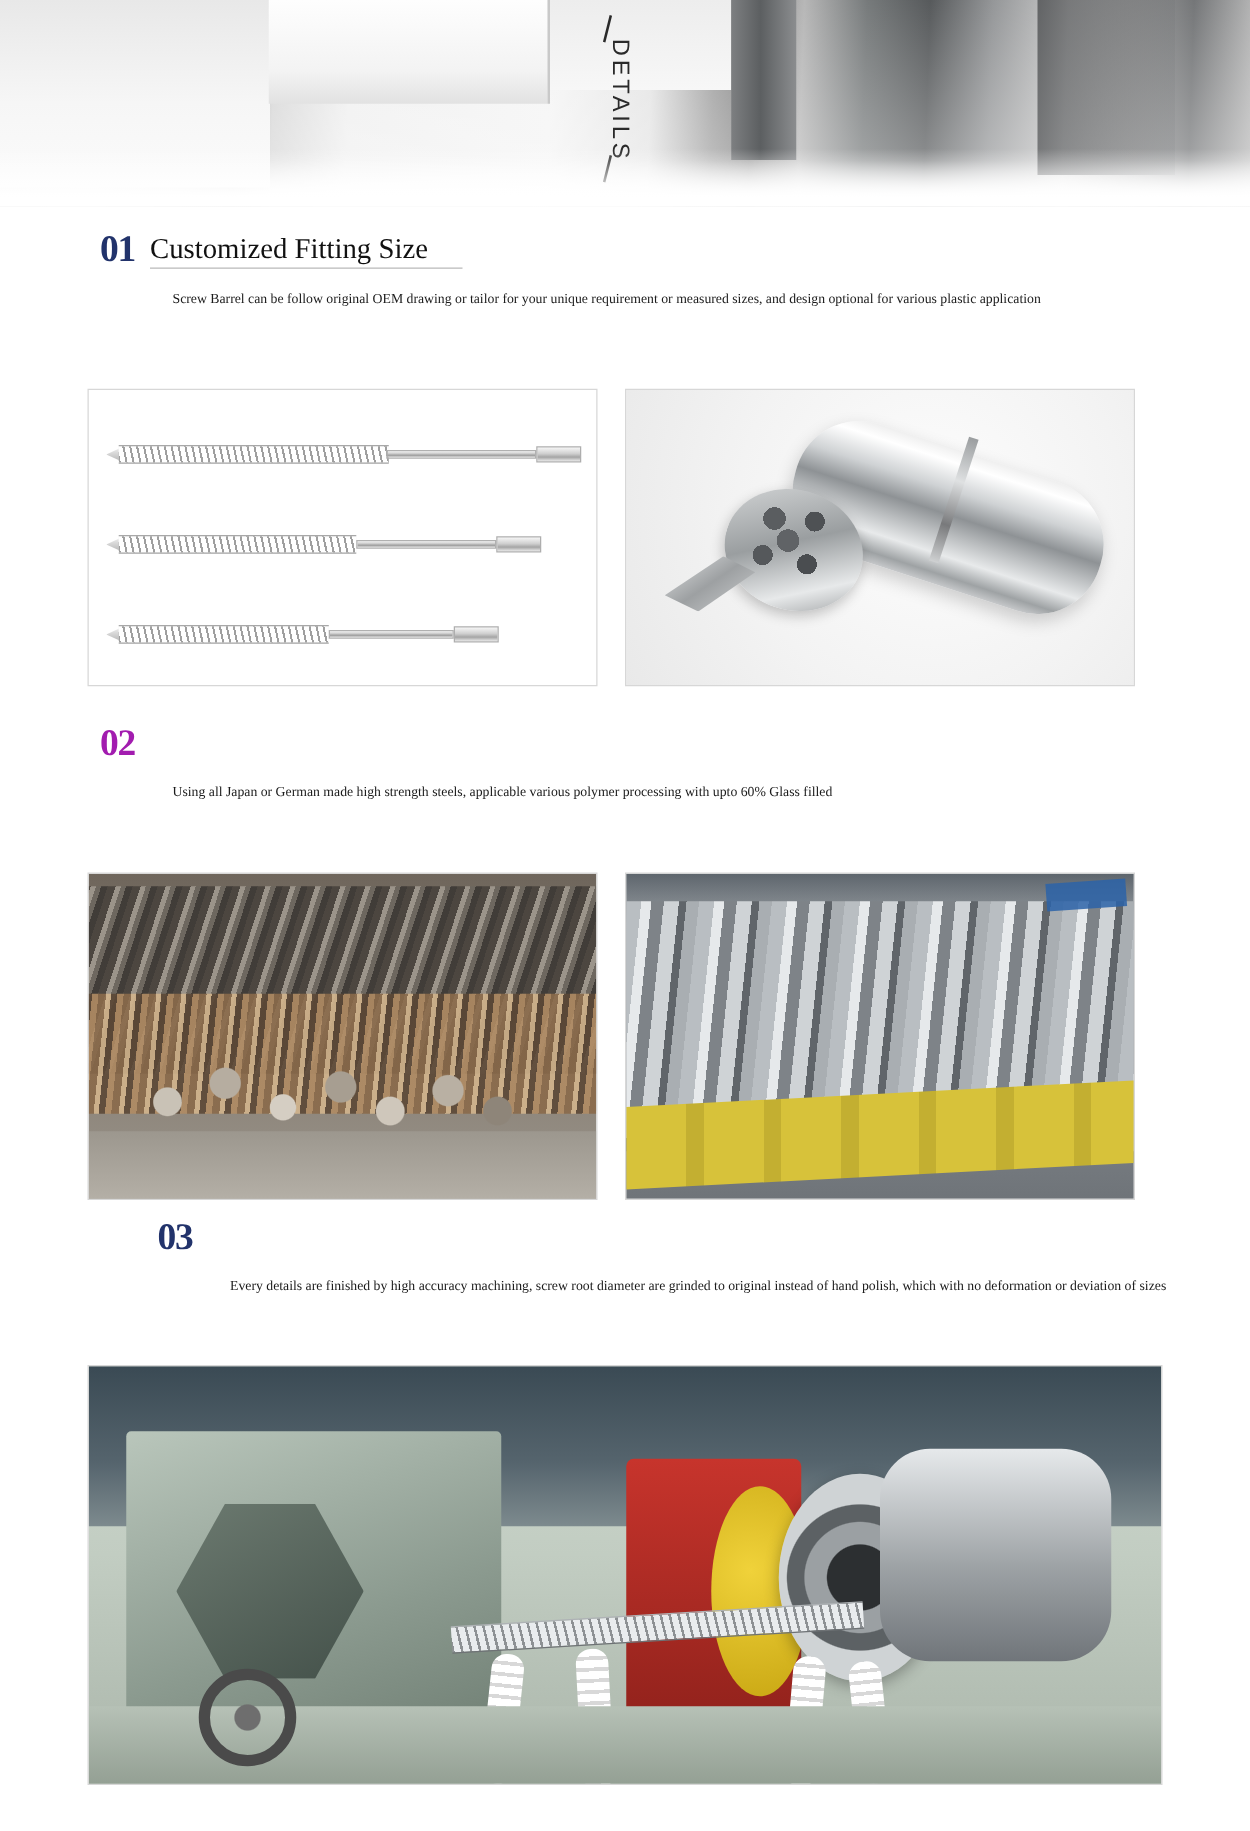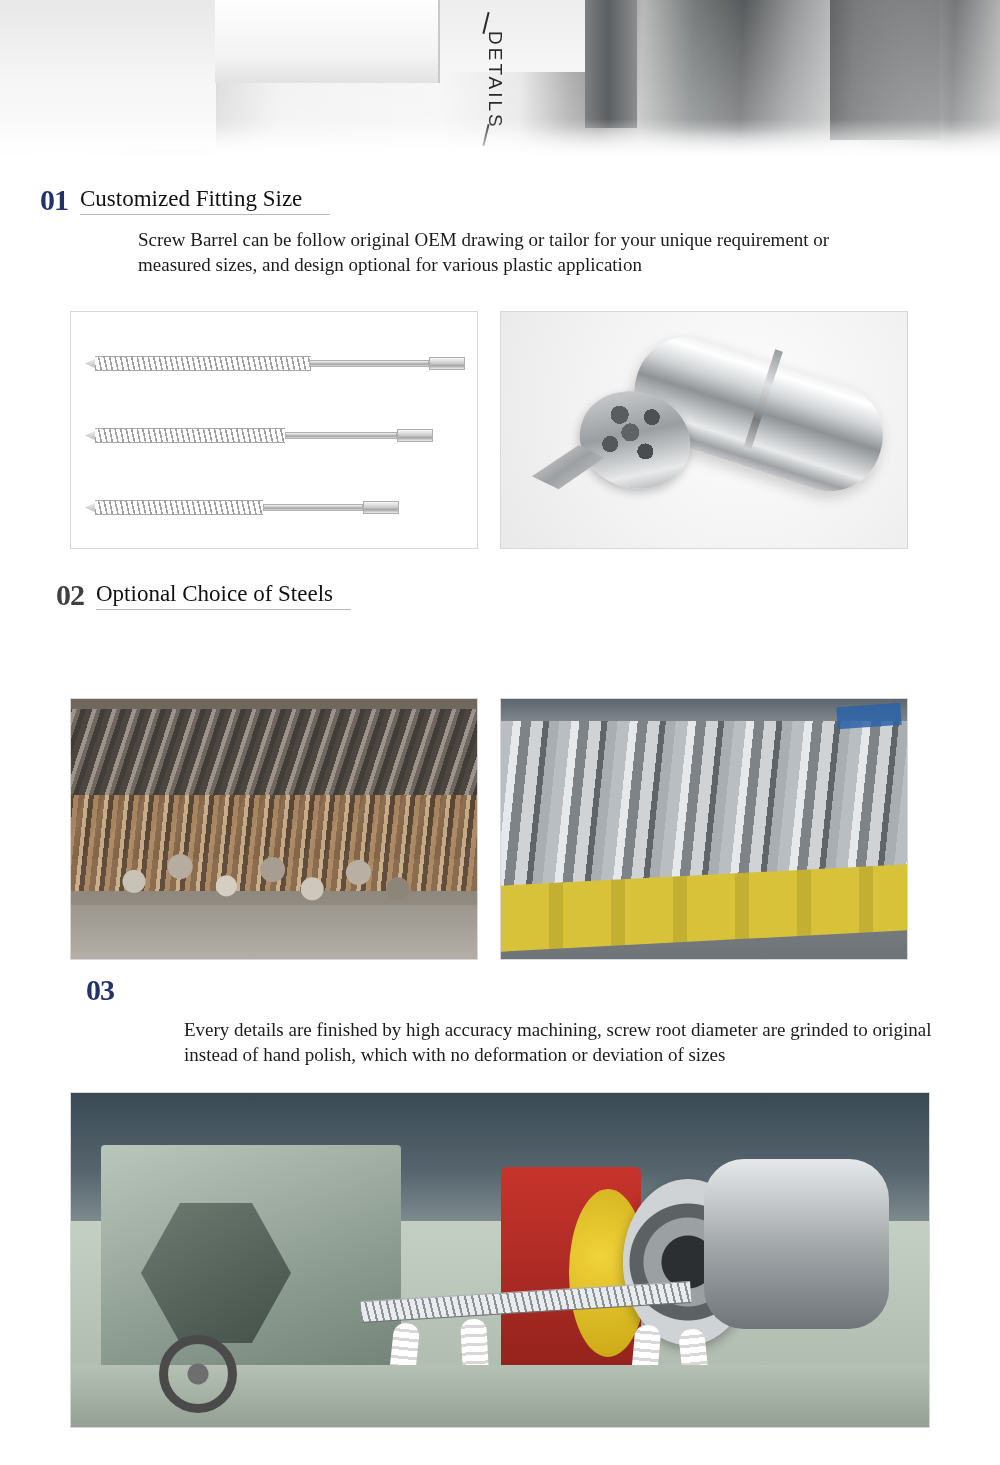--- a/index.html
+++ b/index.html
@@ -97,50 +97,50 @@
   }
   .details-word .slash-l { top: 2px; left: 19px; transform: rotate(14deg); }
   .details-word .slash-r { bottom: 4px; left: 19px; transform: rotate(14deg); }
 
   
   .section { position: absolute; left: 0; width: 1000px; }
 
   .sec-head {
     display: flex;
     align-items: flex-end;
-    padding-left: 40px;
+    padding-left: 80px;
   }
   .sec-num {
     font-family: "Liberation Serif", serif;
     font-weight: bold;
     font-size: 30px;
     line-height: 30px;
     letter-spacing: -1px;
   }
   .sec-num .d1 { color: #22336b; }
-  .sec-num .d2 { color: #404040; margin-left: 16px; }
+  .sec-num .d2 { color: #a21caf; }
   .sec-title-wrap {
     margin-left: 12px;
     padding-bottom: 2px;
     border-bottom: 1.5px solid #b9b9b9;
     min-width: 250px;
     display: inline-block;
   }
   .sec-title {
     font-size: 23px;
     line-height: 26px;
     color: #111;
     white-space: nowrap;
     padding-right: 18px;
   }
   .sec-desc {
     margin-top: 12px;
     padding-left: 138px;
     padding-right: 100px;
-    font-size: 19px;
+    font-size: 11px;
     line-height: 25px;
     color: #1b1b1b;
   }
 
   
   .img-row {
     position: absolute;
     display: flex;
     gap: 22px;
     left: 70px;
@@ -425,24 +425,22 @@
     <div class="body"></div>
     <div class="ring"></div>
     <div class="valve"></div>
     <div class="nose"></div>
   </div>
 </div>
 
 <div class="section" style="top:580px;">
   <div class="sec-head">
     <div class="sec-num"><span class="d2">02</span></div>
-    <div class="sec-title-wrap">
-      <span class="sec-title">Optional Choice of Steels</span>
-    </div>
-  </div>
+  </div>
+  <div class="sec-desc">Using all Japan or German made high strength steels, applicable various polymer processing with upto 60% Glass filled</div>
 </div>
 
 <div class="img-row" style="top:698px;">
   <div class="card steelbars">
     <div class="bars"></div>
     <div class="bars2"></div>
     <div class="ends"></div>
     <div class="floor"></div>
   </div>
   <div class="card screwrow">

